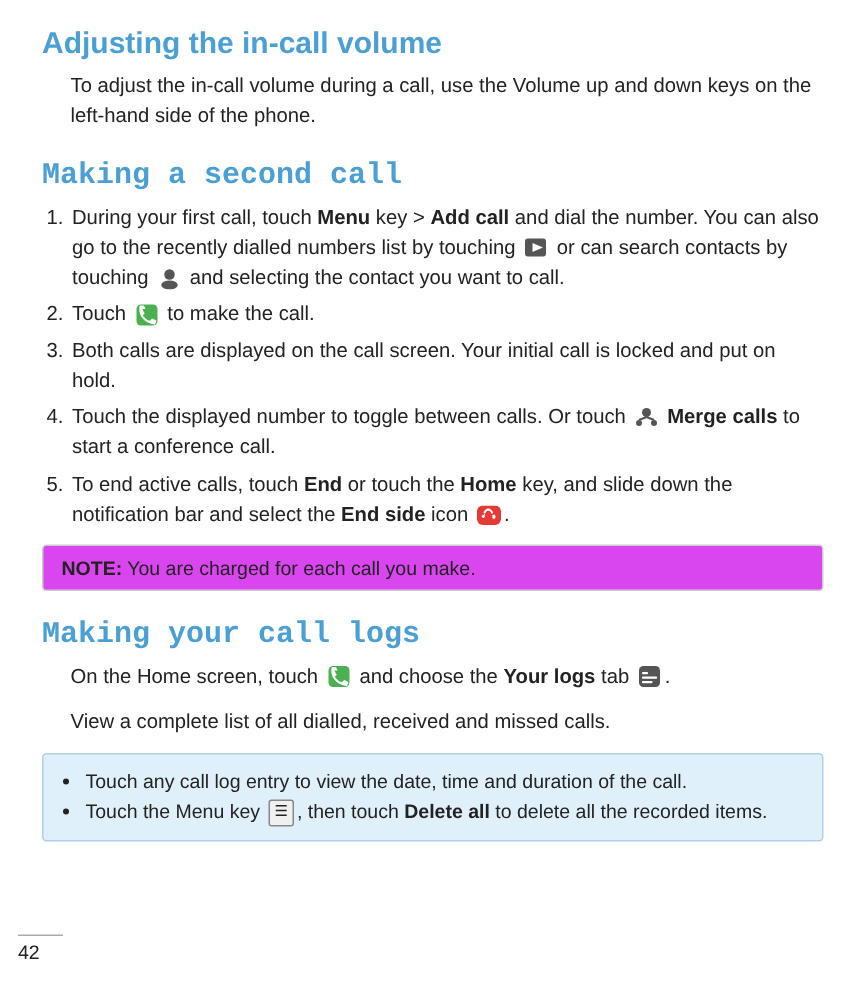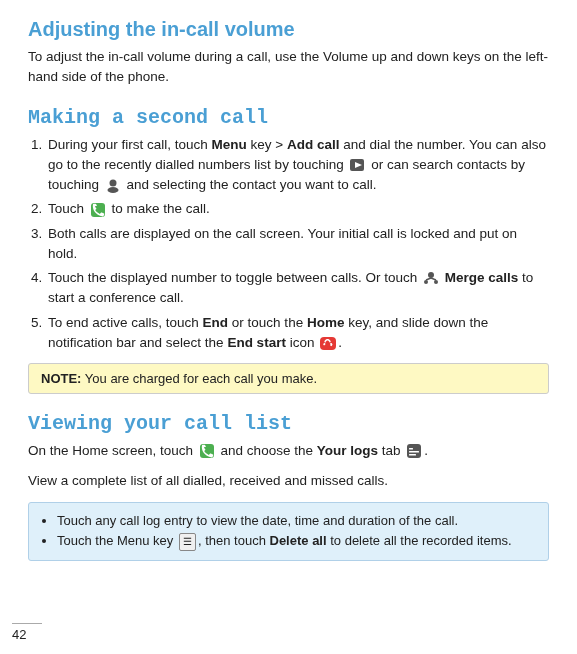--- a/index.html
+++ b/index.html
@@ -22,37 +22,38 @@
     }
     h2.section-title {
       margin-top: 18px;
       font-family: Liberation Mono, monospace;
     }
     p.intro {
       font-size: 13.5px;
       line-height: 1.5;
       margin-bottom: 10px;
       color: #222;
+      margin-left: 19px;
     }
     ol {
       margin-left: 18px;
       margin-bottom: 0;
     }
     ol li {
       font-size: 13.5px;
       line-height: 1.5;
       margin-bottom: 4px;
       color: #222;
       padding-left: 2px;
     }
     ol li b {
       font-weight: bold;
     }
     .note-box {
-      background: #fef9c3;
+      background: #d946ef;
       border: 1px solid #cccccc;
       border-radius: 3px;
       padding: 7px 12px;
       font-size: 13px;
       margin: 10px 0 10px 0;
       color: #222;
     }
     .note-box b {
       font-weight: bold;
     }
@@ -141,34 +142,34 @@
       <svg class="icon-svg" width="16" height="16" viewBox="0 0 16 16">
         <circle cx="8" cy="5" r="3" fill="#555"></circle>
         <circle cx="3" cy="12" r="2" fill="#555"></circle>
         <circle cx="13" cy="12" r="2" fill="#555"></circle>
         <line x1="8" y1="8" x2="3" y2="10" stroke="#555" stroke-width="1.5"></line>
         <line x1="8" y1="8" x2="13" y2="10" stroke="#555" stroke-width="1.5"></line>
       </svg>
       <b>Merge calls</b> to start a conference call.</span>
   </li>
   <li>
-    <span>To end active calls, touch <b>End</b> or touch the <b>Home</b> key, and slide down the notification bar and select the <b>End start</b> icon
+    <span>To end active calls, touch <b>End</b> or touch the <b>Home</b> key, and slide down the notification bar and select the <b>End side</b> icon
       <svg class="icon-svg" width="16" height="13" viewBox="0 0 16 13">
         <rect x="0" y="0" width="16" height="13" rx="4" fill="#e53935"></rect>
         <path d="M5.5 5.5c.2-.8.7-1.5 1.3-1.8.5-.2 1-.2 1.5 0 .6.3 1.1 1 1.3 1.8l1.2-.5c-.3-1.2-1-2.2-2-2.7-.8-.4-1.7-.4-2.5 0-1 .5-1.7 1.5-2 2.7l1.2.5z" fill="#fff"></path>
         <path d="M4.5 6l-1.5 1 1 1.5 1.5-1-.5-.5L5 7c0-.3.2-.6.5-.7l-.3-.7A2 2 0 004.5 6zm7 0a2 2 0 00-1.2.3l-.3.7c.3.1.5.4.5.7l-.5.5 1.5 1 1-1.5L12 6.5 11.5 6z" fill="#fff"></path>
       </svg>.</span>
   </li>
 </ol>
 
 <div class="note-box">
   <b>NOTE:</b><span> You are charged for each call you make.</span>
 </div>
 
-<h2 class="section-title">Viewing your call list</h2>
+<h2 class="section-title">Making your call logs</h2>
 <p class="intro">
   On the Home screen, touch
   <svg class="icon-svg" width="16" height="16" viewBox="0 0 16 16">
     <rect x="1" y="1" width="14" height="14" rx="3" fill="#4caf50"></rect>
     <path d="M5 4c.3 1 .8 2 1.5 2.8L5.2 8.1c1 1.7 2.7 3 4.6 3.8l1.3-1.3c.2-.2.5-.3.7-.1l2.2 1c.3.1.4.4.3.7L13.5 14c-.1.3-.4.5-.7.4C5.2 13.1 2 7.3 3 2.2c.1-.3.3-.5.6-.5h2c.3 0 .5.2.6.5l.8 1.8z" fill="#fff"></path>
   </svg>
   and choose the <b>Your logs</b> tab
   <svg class="icon-svg" width="16" height="16" viewBox="0 0 16 16">
     <rect x="1" y="1" width="14" height="14" rx="3" fill="#555"></rect>
     <rect x="3" y="5" width="4" height="1.5" rx="0.5" fill="#fff"></rect>

